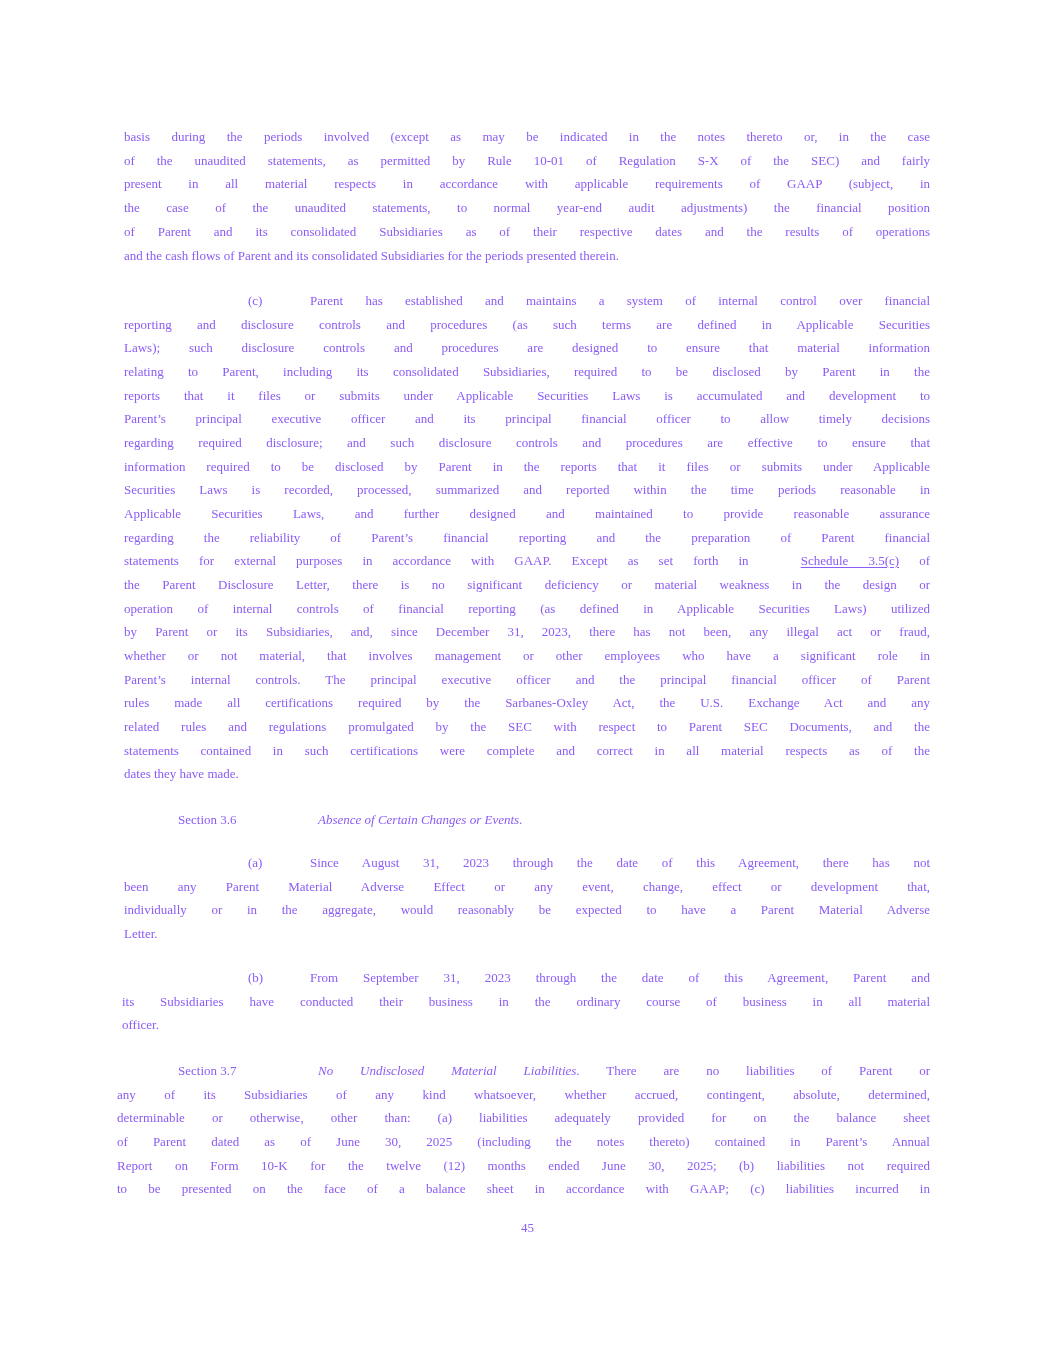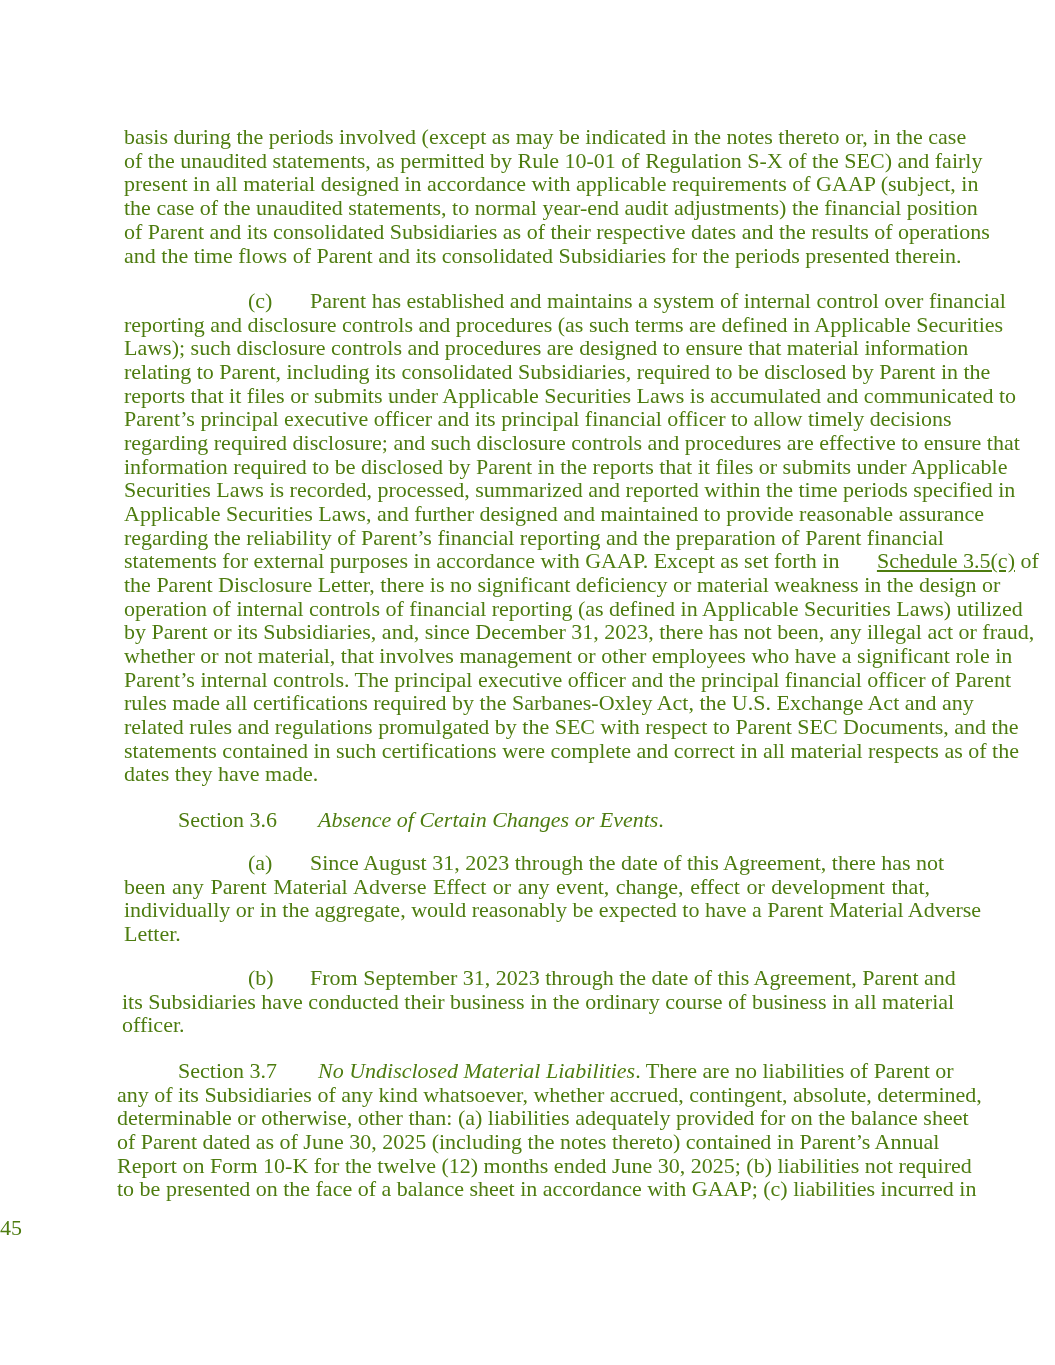--- a/index.html
+++ b/index.html
@@ -1,66 +1,66 @@
 <!DOCTYPE html>
 <html><head>
 <meta charset="utf-8">
 <style>
   html, body { margin: 0; padding: 0; background: #ffffff; }
   body { width: 1055px; height: 1365px; position: relative; overflow: hidden; }
   .page {
     position: absolute; left: 0; top: 0; width: 1055px; height: 1365px;
-    background: #ffffff; color: #4d7c0f;
+    background: #ffffff; color: #8b5cf6;
     font-family: "Liberation Serif", "DejaVu Serif", serif;
-    font-size: 22px;
+    font-size: 13px;
   }
   .line {
     position: absolute;
     height: 24px; line-height: 24px;
     white-space: nowrap;
     text-align: justify;
     text-align-last: justify;
   }
   .line.last { text-align-last: left; }
   .lm { left: 124px; width: 806px; }
   .lm2 { left: 122px; width: 808px; }
   .lm3 { left: 117px; width: 813px; }
   .ind { left: 248px; width: 682px; }
   .ind3 { left: 178px; width: 752px; }
   .tag { display: inline-block; width: 62px; text-align-last: left; }
   .u { text-decoration: underline; text-underline-offset: 2px; margin-left: 32px; }
   .it { font-style: italic; margin-left: 8px; }
-  .pagenum { position: absolute; left: 0; width: 1055px; text-align: left; top: 1216px; line-height: 24px; }
+  .pagenum { position: absolute; left: 0; width: 1055px; text-align: center; top: 1216px; line-height: 24px; }
 </style>
 </head>
 <body>
 
 <div class="page">
 
   <div>
     <div class="line lm" style="top:125px">basis during the periods involved (except as may be indicated in the notes thereto or, in the case</div>
     <div class="line lm" style="top:149px">of the unaudited statements, as permitted by Rule 10-01 of Regulation S-X of the SEC) and fairly</div>
-    <div class="line lm" style="top:172px">present in all material designed in accordance with applicable requirements of GAAP (subject, in</div>
+    <div class="line lm" style="top:172px">present in all material respects in accordance with applicable requirements of GAAP (subject, in</div>
     <div class="line lm" style="top:196px">the case of the unaudited statements, to normal year-end audit adjustments) the financial position</div>
     <div class="line lm" style="top:220px">of Parent and its consolidated Subsidiaries as of their respective dates and the results of operations</div>
-    <div class="line lm last" style="top:244px">and the time flows of Parent and its consolidated Subsidiaries for the periods presented therein.</div>
+    <div class="line lm last" style="top:244px">and the cash flows of Parent and its consolidated Subsidiaries for the periods presented therein.</div>
   </div>
 
   <div>
     <div class="line ind" style="top:289px">
       <span class="tag">(c)</span><span>Parent has established and maintains a system of internal control over financial</span>
     </div>
     <div class="line lm" style="top:313px">reporting and disclosure controls and procedures (as such terms are defined in Applicable Securities</div>
     <div class="line lm" style="top:336px">Laws); such disclosure controls and procedures are designed to ensure that material information</div>
     <div class="line lm" style="top:360px">relating to Parent, including its consolidated Subsidiaries, required to be disclosed by Parent in the</div>
-    <div class="line lm" style="top:384px">reports that it files or submits under Applicable Securities Laws is accumulated and communicated to</div>
+    <div class="line lm" style="top:384px">reports that it files or submits under Applicable Securities Laws is accumulated and development to</div>
     <div class="line lm" style="top:407px">Parent’s principal executive officer and its principal financial officer to allow timely decisions</div>
     <div class="line lm" style="top:431px">regarding required disclosure; and such disclosure controls and procedures are effective to ensure that</div>
     <div class="line lm" style="top:455px">information required to be disclosed by Parent in the reports that it files or submits under Applicable</div>
-    <div class="line lm" style="top:478px">Securities Laws is recorded, processed, summarized and reported within the time periods specified in</div>
+    <div class="line lm" style="top:478px">Securities Laws is recorded, processed, summarized and reported within the time periods reasonable in</div>
     <div class="line lm" style="top:502px">Applicable Securities Laws, and further designed and maintained to provide reasonable assurance</div>
     <div class="line lm" style="top:526px">regarding the reliability of Parent’s financial reporting and the preparation of Parent financial</div>
     <div class="line lm" style="top:549px">
       <span>statements for external purposes in accordance with GAAP. Except as set forth in </span><span class="u">Schedule 3.5(c)</span><span> of</span>
     </div>
     <div class="line lm" style="top:573px">the Parent Disclosure Letter, there is no significant deficiency or material weakness in the design or</div>
     <div class="line lm" style="top:597px">operation of internal controls of financial reporting (as defined in Applicable Securities Laws) utilized</div>
     <div class="line lm" style="top:620px">by Parent or its Subsidiaries, and, since December 31, 2023, there has not been, any illegal act or fraud,</div>
     <div class="line lm" style="top:644px">whether or not material, that involves management or other employees who have a significant role in</div>
     <div class="line lm" style="top:668px">Parent’s internal controls. The principal executive officer and the principal financial officer of Parent</div>

